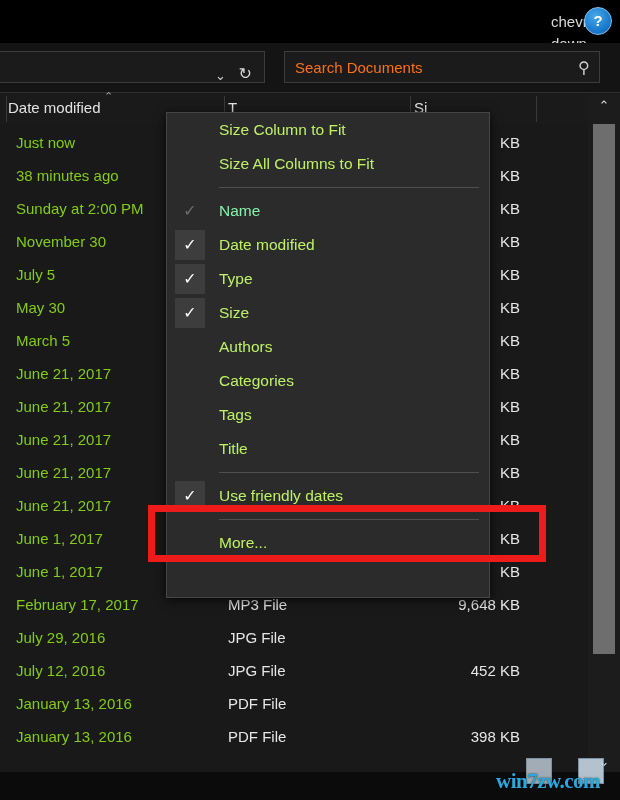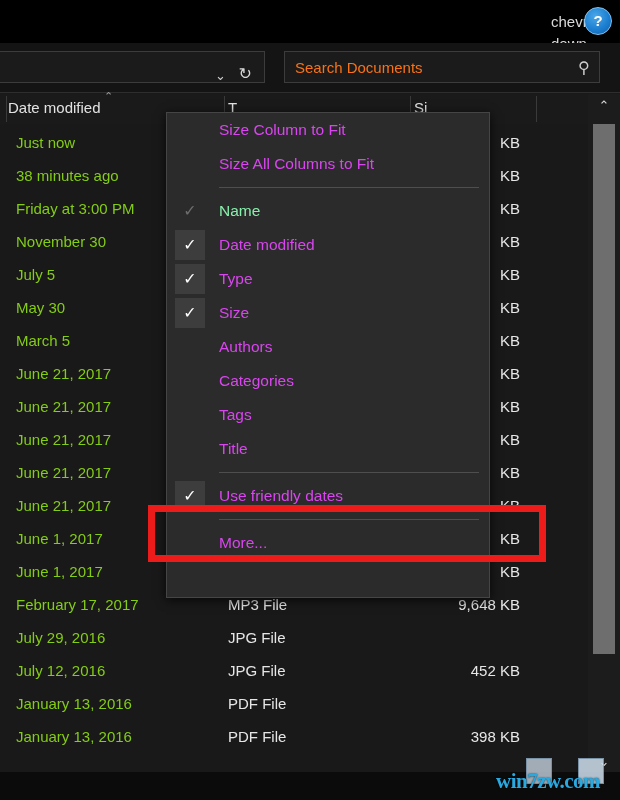--- a/index.html
+++ b/index.html
@@ -224,21 +224,21 @@
   }
   .ctx-item.checked .check-cell {
     background: #3d3d3d;
     color: #ffffff;
   }
   .ctx-item .ctx-label {
     position: absolute;
     left: 52px; top: 0;
     height: 34px;
     line-height: 34px;
-    color: #d946ef;
+    color: #bef264;
     font-size: 15.5px;
     white-space: nowrap;
   }
   .ctx-item.disabled .ctx-label { color: #86efac; }
   .ctx-item.disabled .check-cell { color: #6d6d6d; background: transparent; }
   .ctx-sep {
     height: 1px;
     margin: 6px 10px 6px 52px;
     background: #4e4e4e;
   }
@@ -325,21 +325,21 @@
         <div class="cell-date">Just now</div>
         <div class="cell-type"></div>
         <div class="cell-size">KB</div>
       </div>
       <div class="row" style="top: 38px;">
         <div class="cell-date">38 minutes ago</div>
         <div class="cell-type"></div>
         <div class="cell-size">KB</div>
       </div>
       <div class="row" style="top: 71px;">
-        <div class="cell-date">Friday at 3:00 PM</div>
+        <div class="cell-date">Sunday at 2:00 PM</div>
         <div class="cell-type"></div>
         <div class="cell-size">KB</div>
       </div>
       <div class="row" style="top: 104px;">
         <div class="cell-date">November 30</div>
         <div class="cell-type"></div>
         <div class="cell-size">KB</div>
       </div>
       <div class="row" style="top: 137px;">
         <div class="cell-date">July 5</div>

